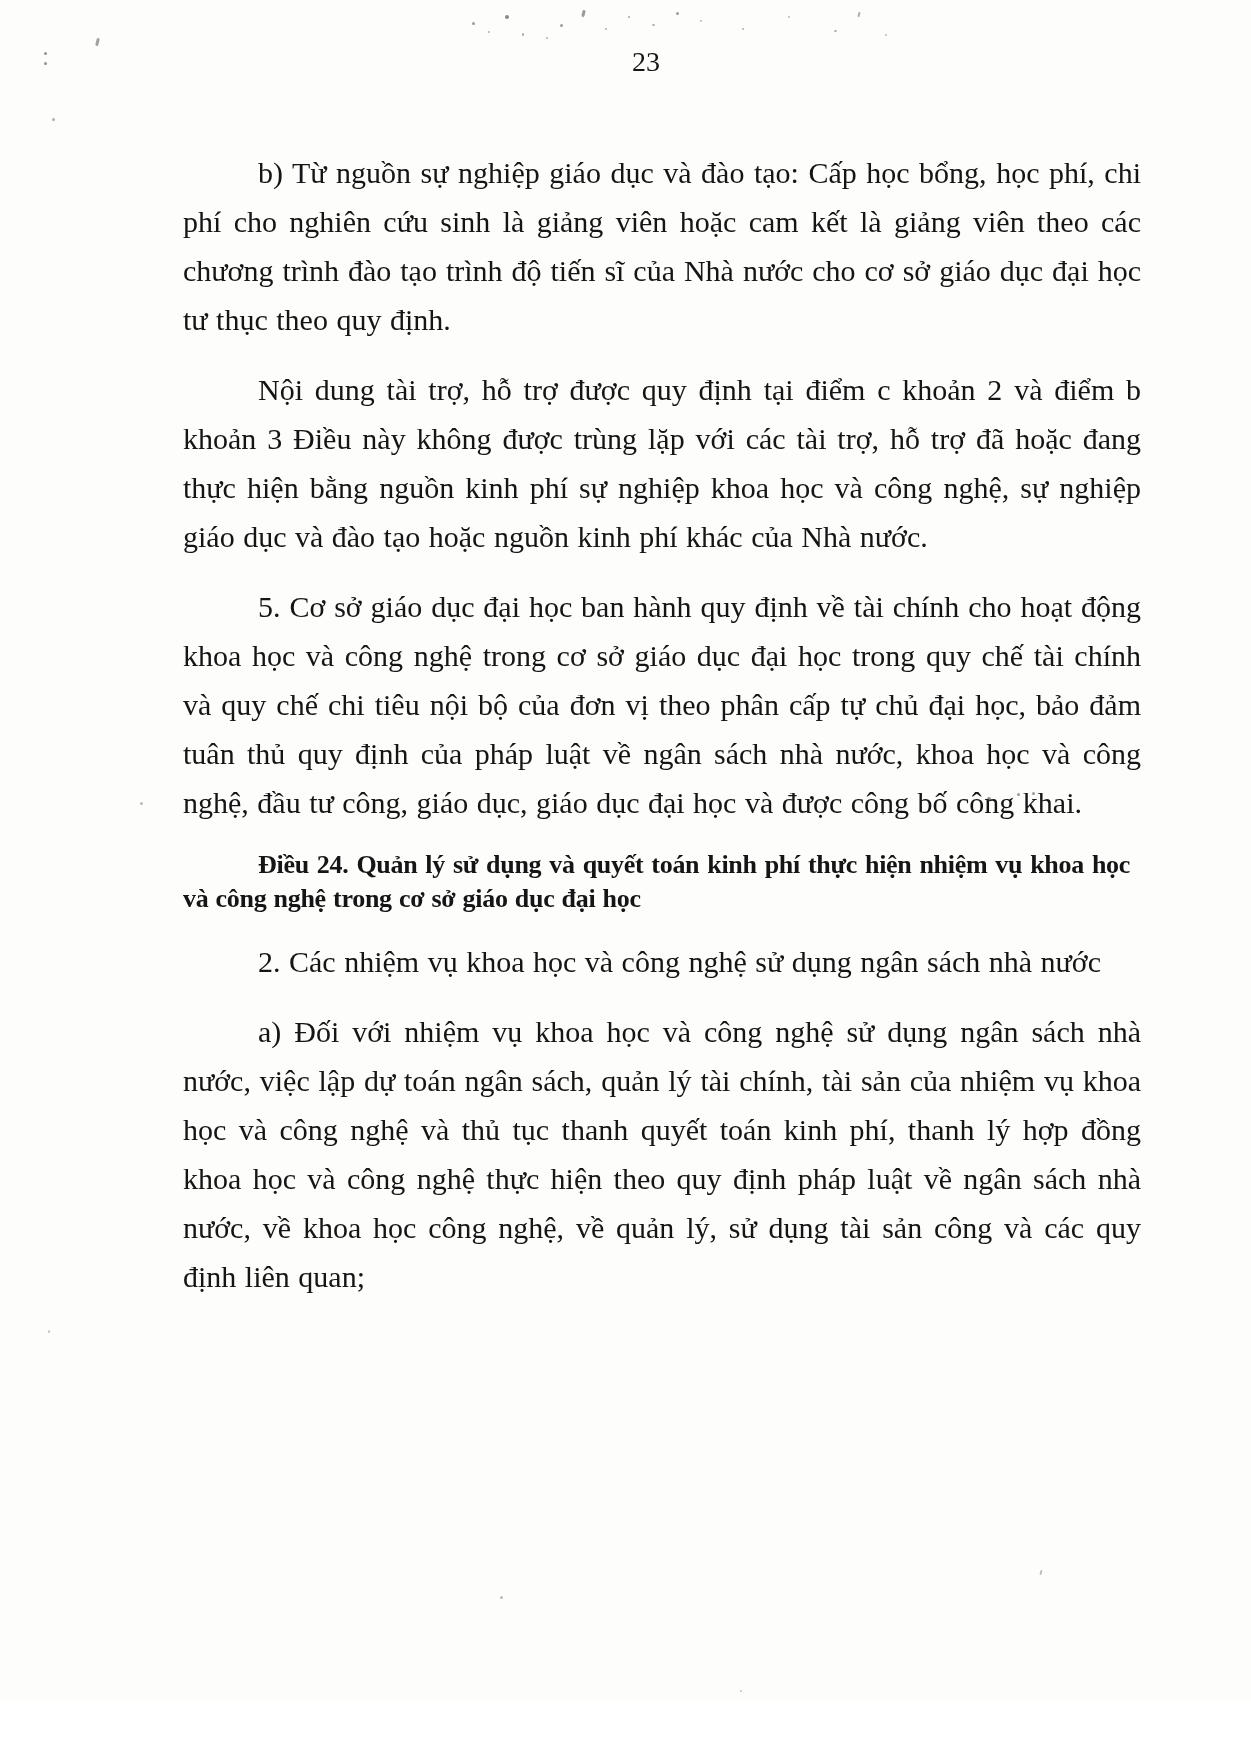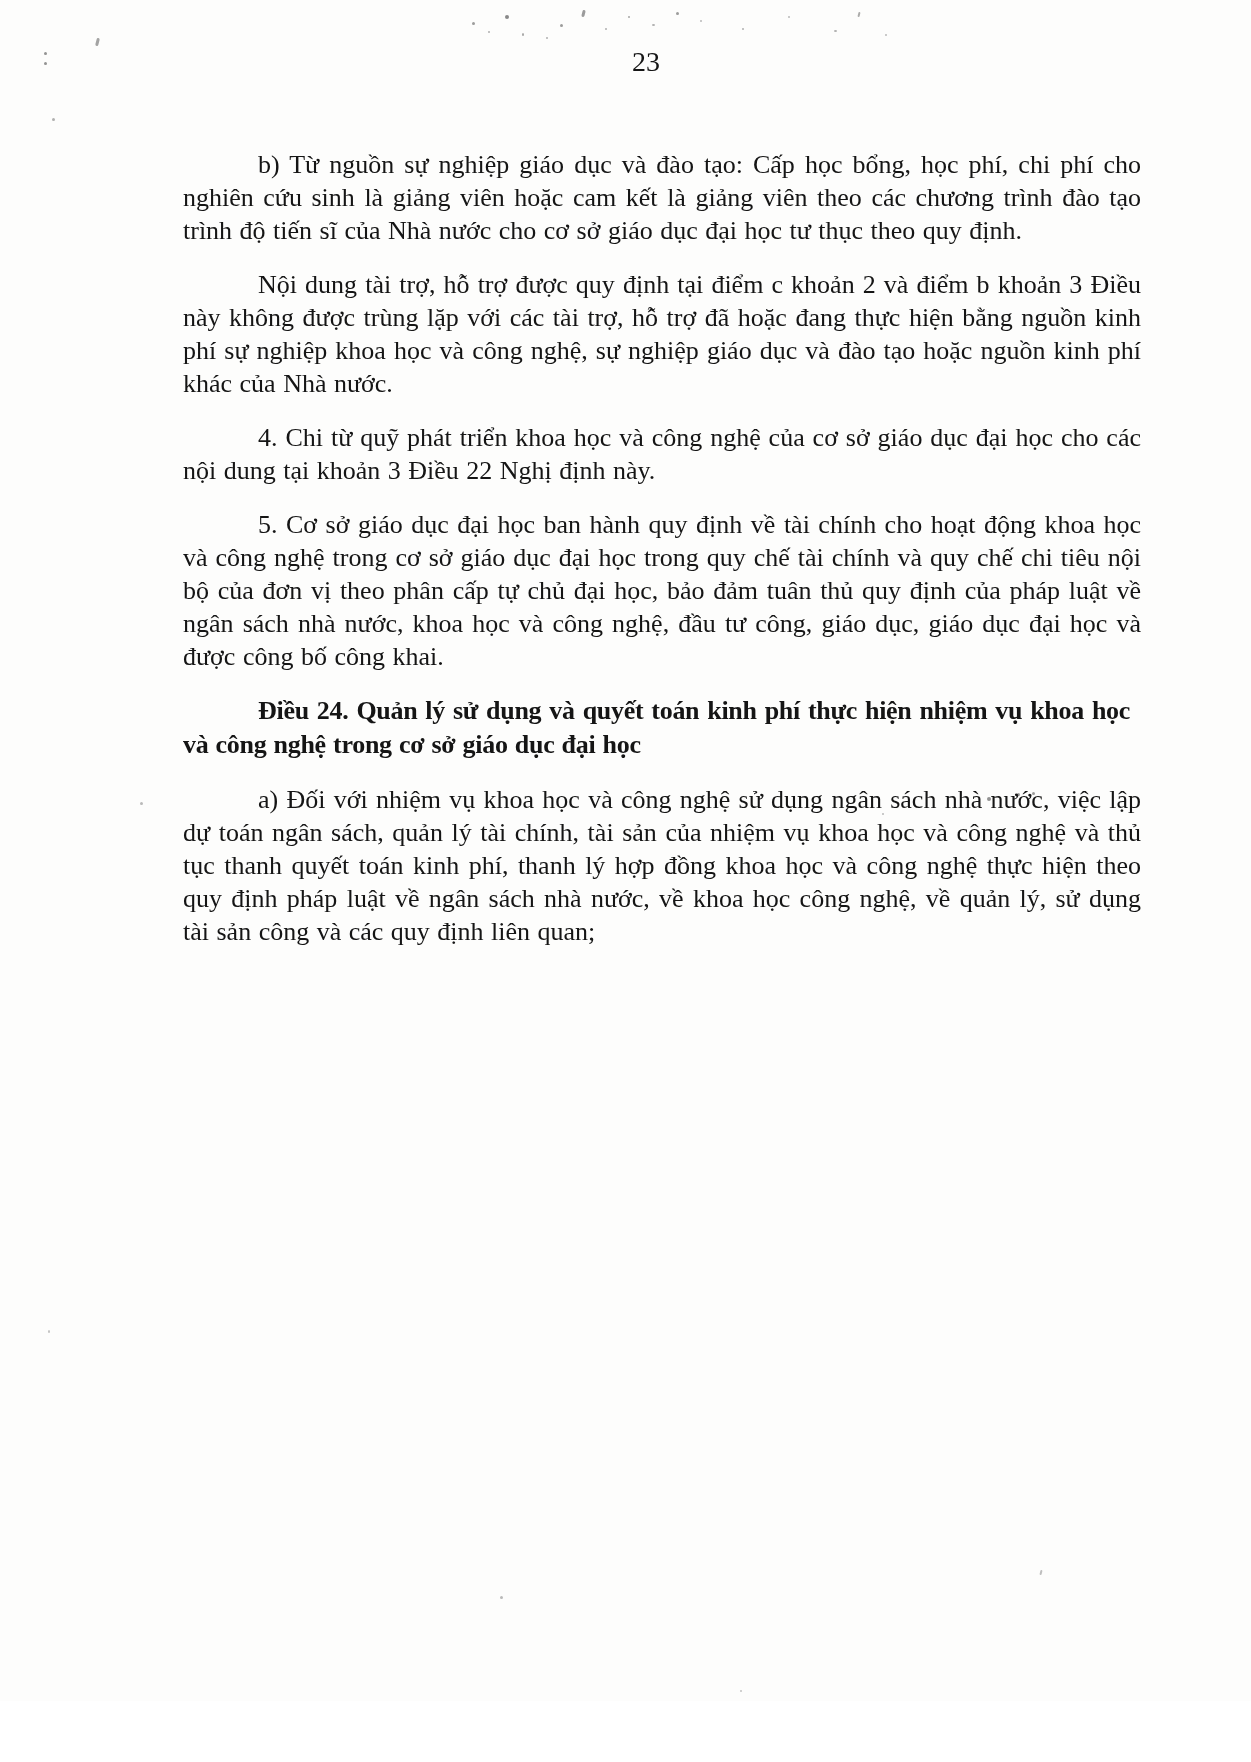--- a/index.html
+++ b/index.html
@@ -25,22 +25,22 @@
     font-size: 28px;
     line-height: 32px;
   }
   .text-column {
     position: absolute;
     left: 183px;
     top: 148px;
     width: 958px;
   }
   .body-par {
-    font-size: 26px;
-    line-height: 33px;
+    font-size: 30px;
+    line-height: 49px;
     margin: 0 0 21px 0;
     text-align: justify;
     text-indent: 75px;
     word-spacing: 1px;
   }
   .article-heading {
     font-size: 26px;
     line-height: 34px;
     font-weight: bold;
     margin: 6px 11px 21px 0;
@@ -68,27 +68,27 @@
 <div class="page">
 
   <div class="page-number">23</div>
 
   <div class="text-column">
 
     <p class="body-par">b) Từ nguồn sự nghiệp giáo dục và đào tạo: Cấp học bổng, học phí, chi phí cho nghiên cứu sinh là giảng viên hoặc cam kết là giảng viên theo các chương trình đào tạo trình độ tiến sĩ của Nhà nước cho cơ sở giáo dục đại học tư thục theo quy định.</p>
 
     <p class="body-par">Nội dung tài trợ, hỗ trợ được quy định tại điểm c khoản 2 và điểm b khoản 3 Điều này không được trùng lặp với các tài trợ, hỗ trợ đã hoặc đang thực hiện bằng nguồn kinh phí sự nghiệp khoa học và công nghệ, sự nghiệp giáo dục và đào tạo hoặc nguồn kinh phí khác của Nhà nước.</p>
 
-    <p class="body-par">4. Chi từ quỹ phát triển khoa học và công nghệ của cơ sở giáo dục đại học cho các nội dung tại khoản 3 Điều 22 Nghị định này.</p>
 
     <p class="body-par">5. Cơ sở giáo dục đại học ban hành quy định về tài chính cho hoạt động khoa học và công nghệ trong cơ sở giáo dục đại học trong quy chế tài chính và quy chế chi tiêu nội bộ của đơn vị theo phân cấp tự chủ đại học, bảo đảm tuân thủ quy định của pháp luật về ngân sách nhà nước, khoa học và công nghệ, đầu tư công, giáo dục, giáo dục đại học và được công bố công khai.</p>
 
     <h2 class="article-heading">Điều 24. Quản lý sử dụng và quyết toán kinh phí thực hiện nhiệm vụ khoa học và công nghệ trong cơ sở giáo dục đại học</h2>
 
 
+    <p class="body-par">2. Các nhiệm vụ khoa học và công nghệ sử dụng ngân sách nhà nước</p>
 
     <p class="body-par">a) Đối với nhiệm vụ khoa học và công nghệ sử dụng ngân sách nhà nước, việc lập dự toán ngân sách, quản lý tài chính, tài sản của nhiệm vụ khoa học và công nghệ và thủ tục thanh quyết toán kinh phí, thanh lý hợp đồng khoa học và công nghệ thực hiện theo quy định pháp luật về ngân sách nhà nước, về khoa học công nghệ, về quản lý, sử dụng tài sản công và các quy định liên quan;</p>
 
 
 
 
   </div>
 
   <span class="speck" style="left:472px; top:22px; width:3px; height:3px; opacity:.5;"></span>
   <span class="speck" style="left:488px; top:31px; width:2px; height:2px; opacity:.4;"></span>

